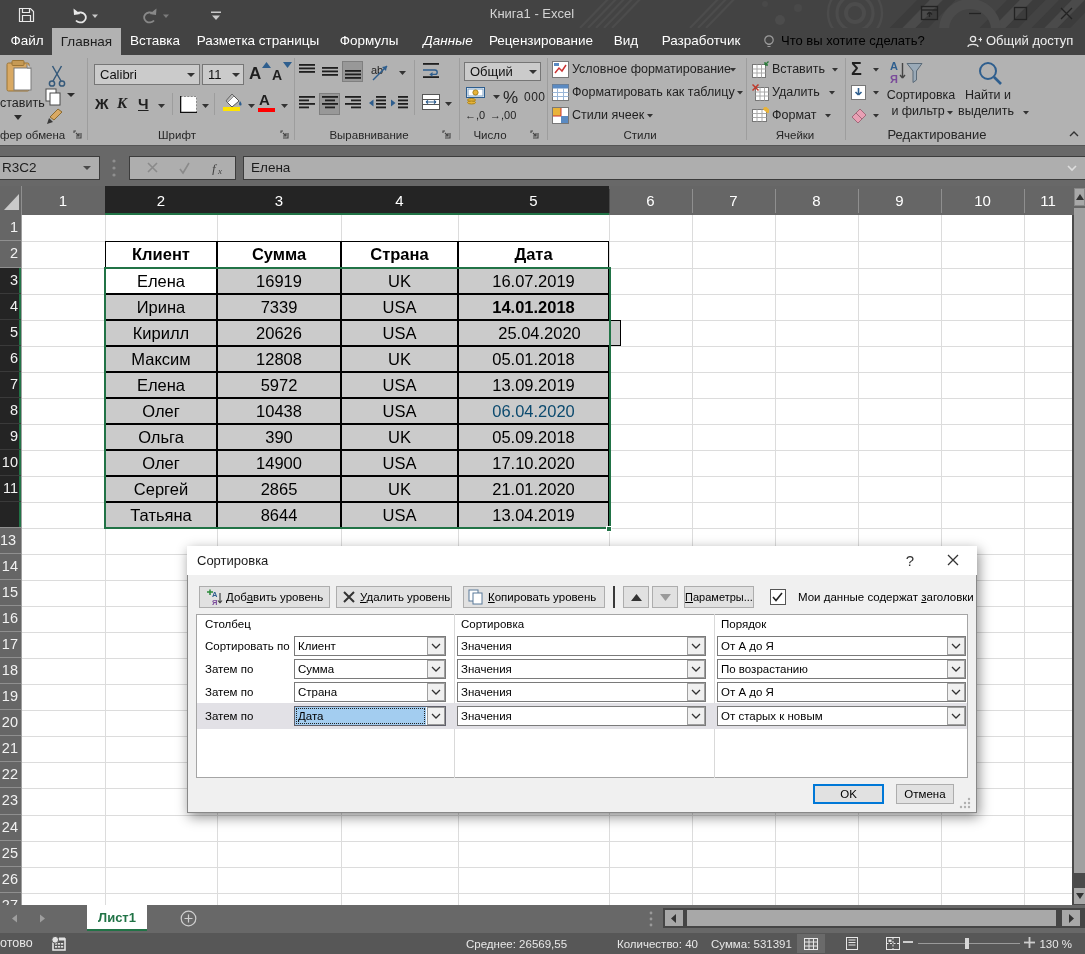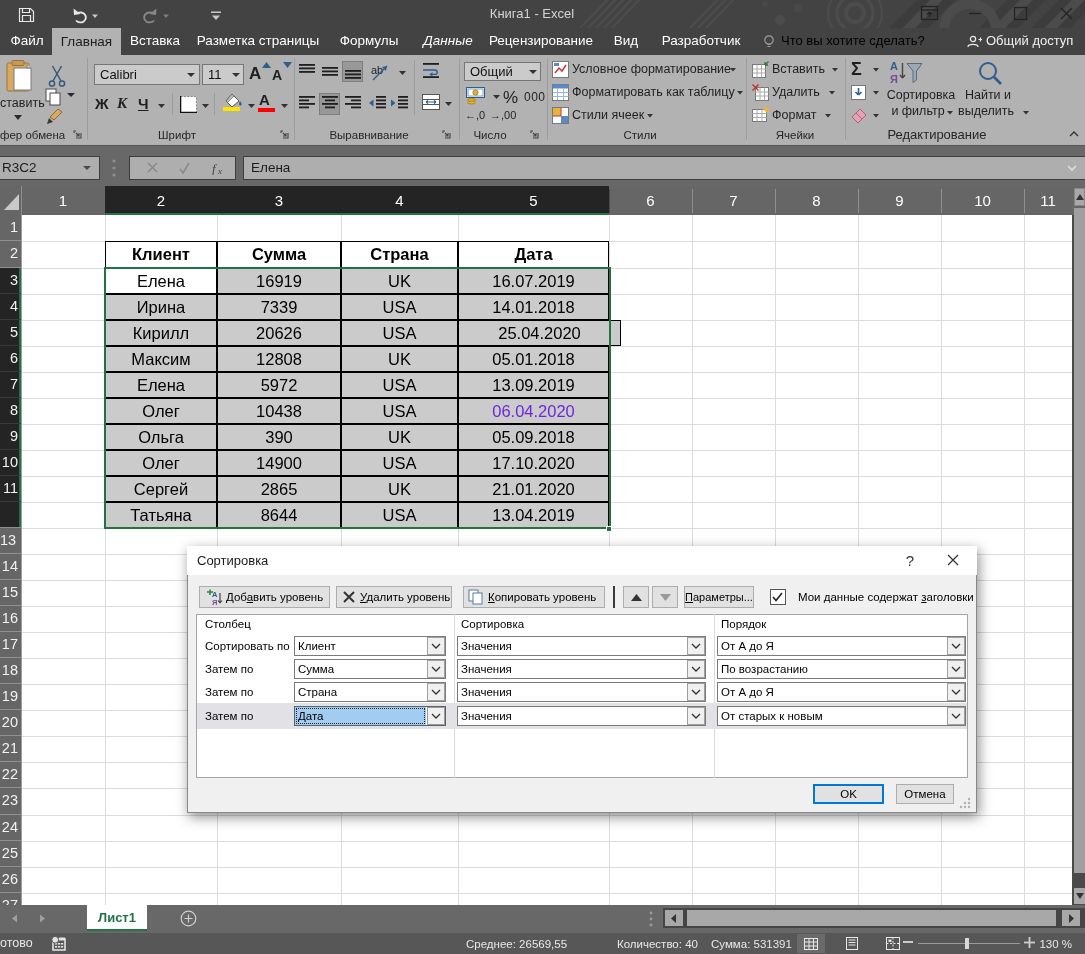--- a/index.html
+++ b/index.html
@@ -578,37 +578,37 @@
 <div style="left:217px;top:241px;width:124px;height:27px;background:#fff;border:1px solid #000;color:#000;font-size:16.5px;font-weight:bold;text-align:center;line-height:25px;"><span class="txt">Сумма</span></div>
 <div style="left:341px;top:241px;width:117px;height:27px;background:#fff;border:1px solid #000;color:#000;font-size:16.5px;font-weight:bold;text-align:center;line-height:25px;"><span class="txt">Страна</span></div>
 <div style="left:458px;top:241px;width:151px;height:27px;background:#fff;border:1px solid #000;color:#000;font-size:16.5px;font-weight:bold;text-align:center;line-height:25px;"><span class="txt">Дата</span></div>
 <div style="left:105px;top:268px;width:112px;height:26px;background:#fff;border:1px solid #000;color:#000;font-size:16.5px;font-weight:normal;text-align:center;line-height:24px;"><span class="txt">Елена</span></div>
 <div style="left:217px;top:268px;width:124px;height:26px;background:#cbcbcb;border:1px solid #000;color:#000;font-size:16.5px;font-weight:normal;text-align:center;line-height:24px;"><span class="txt">16919</span></div>
 <div style="left:341px;top:268px;width:117px;height:26px;background:#cbcbcb;border:1px solid #000;color:#000;font-size:16.5px;font-weight:normal;text-align:center;line-height:24px;"><span class="txt">UK</span></div>
 <div style="left:458px;top:268px;width:151px;height:26px;background:#cbcbcb;border:1px solid #000;color:#000;font-size:16.5px;font-weight:normal;text-align:center;line-height:24px;"><span class="txt">16.07.2019</span></div>
 <div style="left:105px;top:294px;width:112px;height:26px;background:#cbcbcb;border:1px solid #000;color:#000;font-size:16.5px;font-weight:normal;text-align:center;line-height:24px;"><span class="txt">Ирина</span></div>
 <div style="left:217px;top:294px;width:124px;height:26px;background:#cbcbcb;border:1px solid #000;color:#000;font-size:16.5px;font-weight:normal;text-align:center;line-height:24px;"><span class="txt">7339</span></div>
 <div style="left:341px;top:294px;width:117px;height:26px;background:#cbcbcb;border:1px solid #000;color:#000;font-size:16.5px;font-weight:normal;text-align:center;line-height:24px;"><span class="txt">USA</span></div>
-<div style="left:458px;top:294px;width:151px;height:26px;background:#cbcbcb;border:1px solid #000;color:#000;font-size:16.5px;font-weight:normal;text-align:center;line-height:24px;"><span class="txt">14.01.2018</span></div>
+<div style="left:458px;top:294px;width:151px;height:26px;background:#cbcbcb;border:1px solid #000;color:#000;font-size:16.5px;font-weight:bold;text-align:center;line-height:24px;"><span class="txt">14.01.2018</span></div>
 <div style="left:105px;top:320px;width:112px;height:26px;background:#cbcbcb;border:1px solid #000;color:#000;font-size:16.5px;font-weight:normal;text-align:center;line-height:24px;"><span class="txt">Кирилл</span></div>
 <div style="left:217px;top:320px;width:124px;height:26px;background:#cbcbcb;border:1px solid #000;color:#000;font-size:16.5px;font-weight:normal;text-align:center;line-height:24px;"><span class="txt">20626</span></div>
 <div style="left:341px;top:320px;width:117px;height:26px;background:#cbcbcb;border:1px solid #000;color:#000;font-size:16.5px;font-weight:normal;text-align:center;line-height:24px;"><span class="txt">USA</span></div>
 <div style="left:458px;top:320px;width:163px;height:26px;background:#cbcbcb;border:1px solid #000;color:#000;font-size:16.5px;font-weight:normal;text-align:center;line-height:24px;"><span class="txt">25.04.2020</span></div>
 <div style="left:105px;top:346px;width:112px;height:26px;background:#cbcbcb;border:1px solid #000;color:#000;font-size:16.5px;font-weight:normal;text-align:center;line-height:24px;"><span class="txt">Максим</span></div>
 <div style="left:217px;top:346px;width:124px;height:26px;background:#cbcbcb;border:1px solid #000;color:#000;font-size:16.5px;font-weight:normal;text-align:center;line-height:24px;"><span class="txt">12808</span></div>
 <div style="left:341px;top:346px;width:117px;height:26px;background:#cbcbcb;border:1px solid #000;color:#000;font-size:16.5px;font-weight:normal;text-align:center;line-height:24px;"><span class="txt">UK</span></div>
 <div style="left:458px;top:346px;width:151px;height:26px;background:#cbcbcb;border:1px solid #000;color:#000;font-size:16.5px;font-weight:normal;text-align:center;line-height:24px;"><span class="txt">05.01.2018</span></div>
 <div style="left:105px;top:372px;width:112px;height:26px;background:#cbcbcb;border:1px solid #000;color:#000;font-size:16.5px;font-weight:normal;text-align:center;line-height:24px;"><span class="txt">Елена</span></div>
 <div style="left:217px;top:372px;width:124px;height:26px;background:#cbcbcb;border:1px solid #000;color:#000;font-size:16.5px;font-weight:normal;text-align:center;line-height:24px;"><span class="txt">5972</span></div>
 <div style="left:341px;top:372px;width:117px;height:26px;background:#cbcbcb;border:1px solid #000;color:#000;font-size:16.5px;font-weight:normal;text-align:center;line-height:24px;"><span class="txt">USA</span></div>
 <div style="left:458px;top:372px;width:151px;height:26px;background:#cbcbcb;border:1px solid #000;color:#000;font-size:16.5px;font-weight:normal;text-align:center;line-height:24px;"><span class="txt">13.09.2019</span></div>
 <div style="left:105px;top:398px;width:112px;height:26px;background:#cbcbcb;border:1px solid #000;color:#000;font-size:16.5px;font-weight:normal;text-align:center;line-height:24px;"><span class="txt">Олег</span></div>
 <div style="left:217px;top:398px;width:124px;height:26px;background:#cbcbcb;border:1px solid #000;color:#000;font-size:16.5px;font-weight:normal;text-align:center;line-height:24px;"><span class="txt">10438</span></div>
 <div style="left:341px;top:398px;width:117px;height:26px;background:#cbcbcb;border:1px solid #000;color:#000;font-size:16.5px;font-weight:normal;text-align:center;line-height:24px;"><span class="txt">USA</span></div>
-<div style="left:458px;top:398px;width:151px;height:26px;background:#cbcbcb;border:1px solid #000;color:#6d28d9;font-size:16.5px;font-weight:normal;text-align:center;line-height:24px;"><span class="txt">06.04.2020</span></div>
+<div style="left:458px;top:398px;width:151px;height:26px;background:#cbcbcb;border:1px solid #000;color:#0c4a6e;font-size:16.5px;font-weight:normal;text-align:center;line-height:24px;"><span class="txt">06.04.2020</span></div>
 <div style="left:105px;top:424px;width:112px;height:26px;background:#cbcbcb;border:1px solid #000;color:#000;font-size:16.5px;font-weight:normal;text-align:center;line-height:24px;"><span class="txt">Ольга</span></div>
 <div style="left:217px;top:424px;width:124px;height:26px;background:#cbcbcb;border:1px solid #000;color:#000;font-size:16.5px;font-weight:normal;text-align:center;line-height:24px;"><span class="txt">390</span></div>
 <div style="left:341px;top:424px;width:117px;height:26px;background:#cbcbcb;border:1px solid #000;color:#000;font-size:16.5px;font-weight:normal;text-align:center;line-height:24px;"><span class="txt">UK</span></div>
 <div style="left:458px;top:424px;width:151px;height:26px;background:#cbcbcb;border:1px solid #000;color:#000;font-size:16.5px;font-weight:normal;text-align:center;line-height:24px;"><span class="txt">05.09.2018</span></div>
 <div style="left:105px;top:450px;width:112px;height:26px;background:#cbcbcb;border:1px solid #000;color:#000;font-size:16.5px;font-weight:normal;text-align:center;line-height:24px;"><span class="txt">Олег</span></div>
 <div style="left:217px;top:450px;width:124px;height:26px;background:#cbcbcb;border:1px solid #000;color:#000;font-size:16.5px;font-weight:normal;text-align:center;line-height:24px;"><span class="txt">14900</span></div>
 <div style="left:341px;top:450px;width:117px;height:26px;background:#cbcbcb;border:1px solid #000;color:#000;font-size:16.5px;font-weight:normal;text-align:center;line-height:24px;"><span class="txt">USA</span></div>
 <div style="left:458px;top:450px;width:151px;height:26px;background:#cbcbcb;border:1px solid #000;color:#000;font-size:16.5px;font-weight:normal;text-align:center;line-height:24px;"><span class="txt">17.10.2020</span></div>
 <div style="left:105px;top:476px;width:112px;height:26px;background:#cbcbcb;border:1px solid #000;color:#000;font-size:16.5px;font-weight:normal;text-align:center;line-height:24px;"><span class="txt">Сергей</span></div>
 <div style="left:217px;top:476px;width:124px;height:26px;background:#cbcbcb;border:1px solid #000;color:#000;font-size:16.5px;font-weight:normal;text-align:center;line-height:24px;"><span class="txt">2865</span></div>

